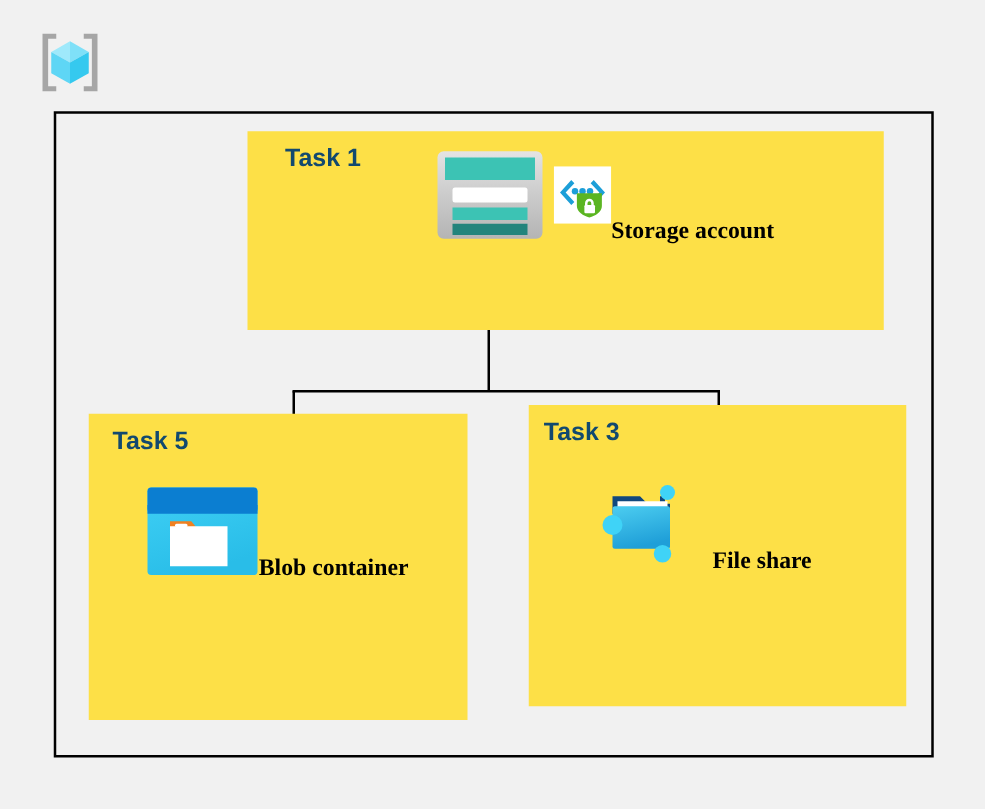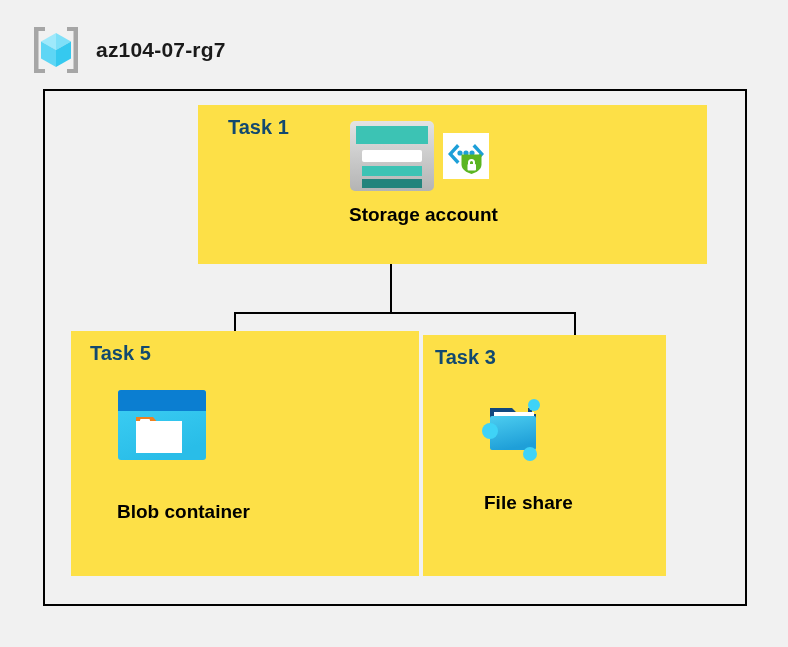--- a/index.html
+++ b/index.html
@@ -45,40 +45,41 @@
     background: transparent;
   }
 
   
   .task-panel {
     position: absolute;
     background: #fde047;
     box-sizing: border-box;
   }
   #panel-task1 { left: 198px; top: 105px;  width: 509px; height: 159px; }
-  #panel-task5 { left: 71px;  top: 331px; width: 348px; height: 245px; }
-  #panel-task3 { left: 423px; top: 335px; width: 243px; height: 241px; }
+  #panel-task5 { left: 71px;  top: 331px; width: 303px; height: 245px; }
+  #panel-task3 { left: 423px; top: 324px; width: 302px; height: 241px; }
 
   .task-label {
     position: absolute;
     font-size: 20px;
     font-weight: bold;
     color: #12496f;
     white-space: nowrap;
   }
   #label-task1 { left: 30px; top: 11px; }
   #label-task5 { left: 19px; top: 11px; }
   #label-task3 { left: 12px; top: 11px; }
 
   
   .node {
     position: absolute;
     display: flex;
-    flex-direction: column;
-    align-items: flex-start;
+    flex-direction: row;
+    align-items: flex-end;
+    font-family: Liberation Serif, serif;
   }
   .node-caption {
     font-size: 19px;
     font-weight: bold;
     color: #000000;
     white-space: nowrap;
     text-align: center;
   }
 
   #node-storage {
@@ -130,21 +131,20 @@
 
       <path d="M26 9 L11 17.5 L26 26 L26 9 Z" fill="#9fe9fb"></path>
 
       <path d="M26 9 L41 17.5 L26 26 L26 9 Z" fill="#7fe0f8"></path>
 
       <path d="M11 17.5 L11 34.5 L26 43 L26 26 Z" fill="#5ed6f5"></path>
 
       <path d="M41 17.5 L41 34.5 L26 43 L26 26 Z" fill="#35c9ef"></path>
     </svg>
   </span>
-  <span id="rg-title">az104-07-rg7</span>
 </div>
 
 <div id="group-box"></div>
 
 <svg id="connectors" xmlns="http://www.w3.org/2000/svg">
 
   <line x1="391" y1="264" x2="391" y2="313" stroke="#000000" stroke-width="2"></line>
 
   <line x1="234" y1="313" x2="576" y2="313" stroke="#000000" stroke-width="2"></line>
 

